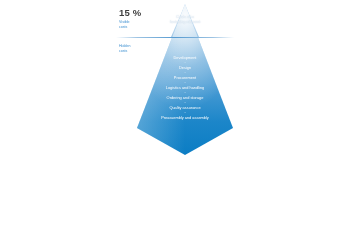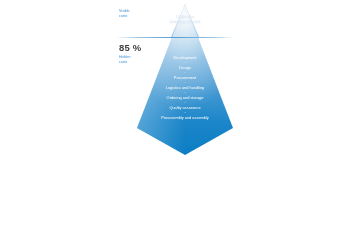--- a/index.html
+++ b/index.html
@@ -113,26 +113,26 @@
   </div>
 
   <div id="divider"></div>
 
   <div id="cone-caption">
     <div>Costs of a</div>
     <div>fastening element</div>
   </div>
 
   <div id="pct-top" class="pct-block">
+    <div class="pct-value">15 %</div>
     <div class="pct-sub">Visible</div>
     <div class="pct-sub" style="margin-top:0">costs</div>
   </div>
 
   <div id="pct-bottom" class="pct-block">
-    <div class="pct-value">85 %</div>
     <div class="pct-sub">Hidden</div>
     <div class="pct-sub" style="margin-top:0">costs</div>
   </div>
 
   <div id="funnel-steps">
       <div class="step-row">Development</div>
       <div class="step-sep">-</div>
       <div class="step-row">Design</div>
       <div class="step-sep">-</div>
       <div class="step-row">Procurement</div>

